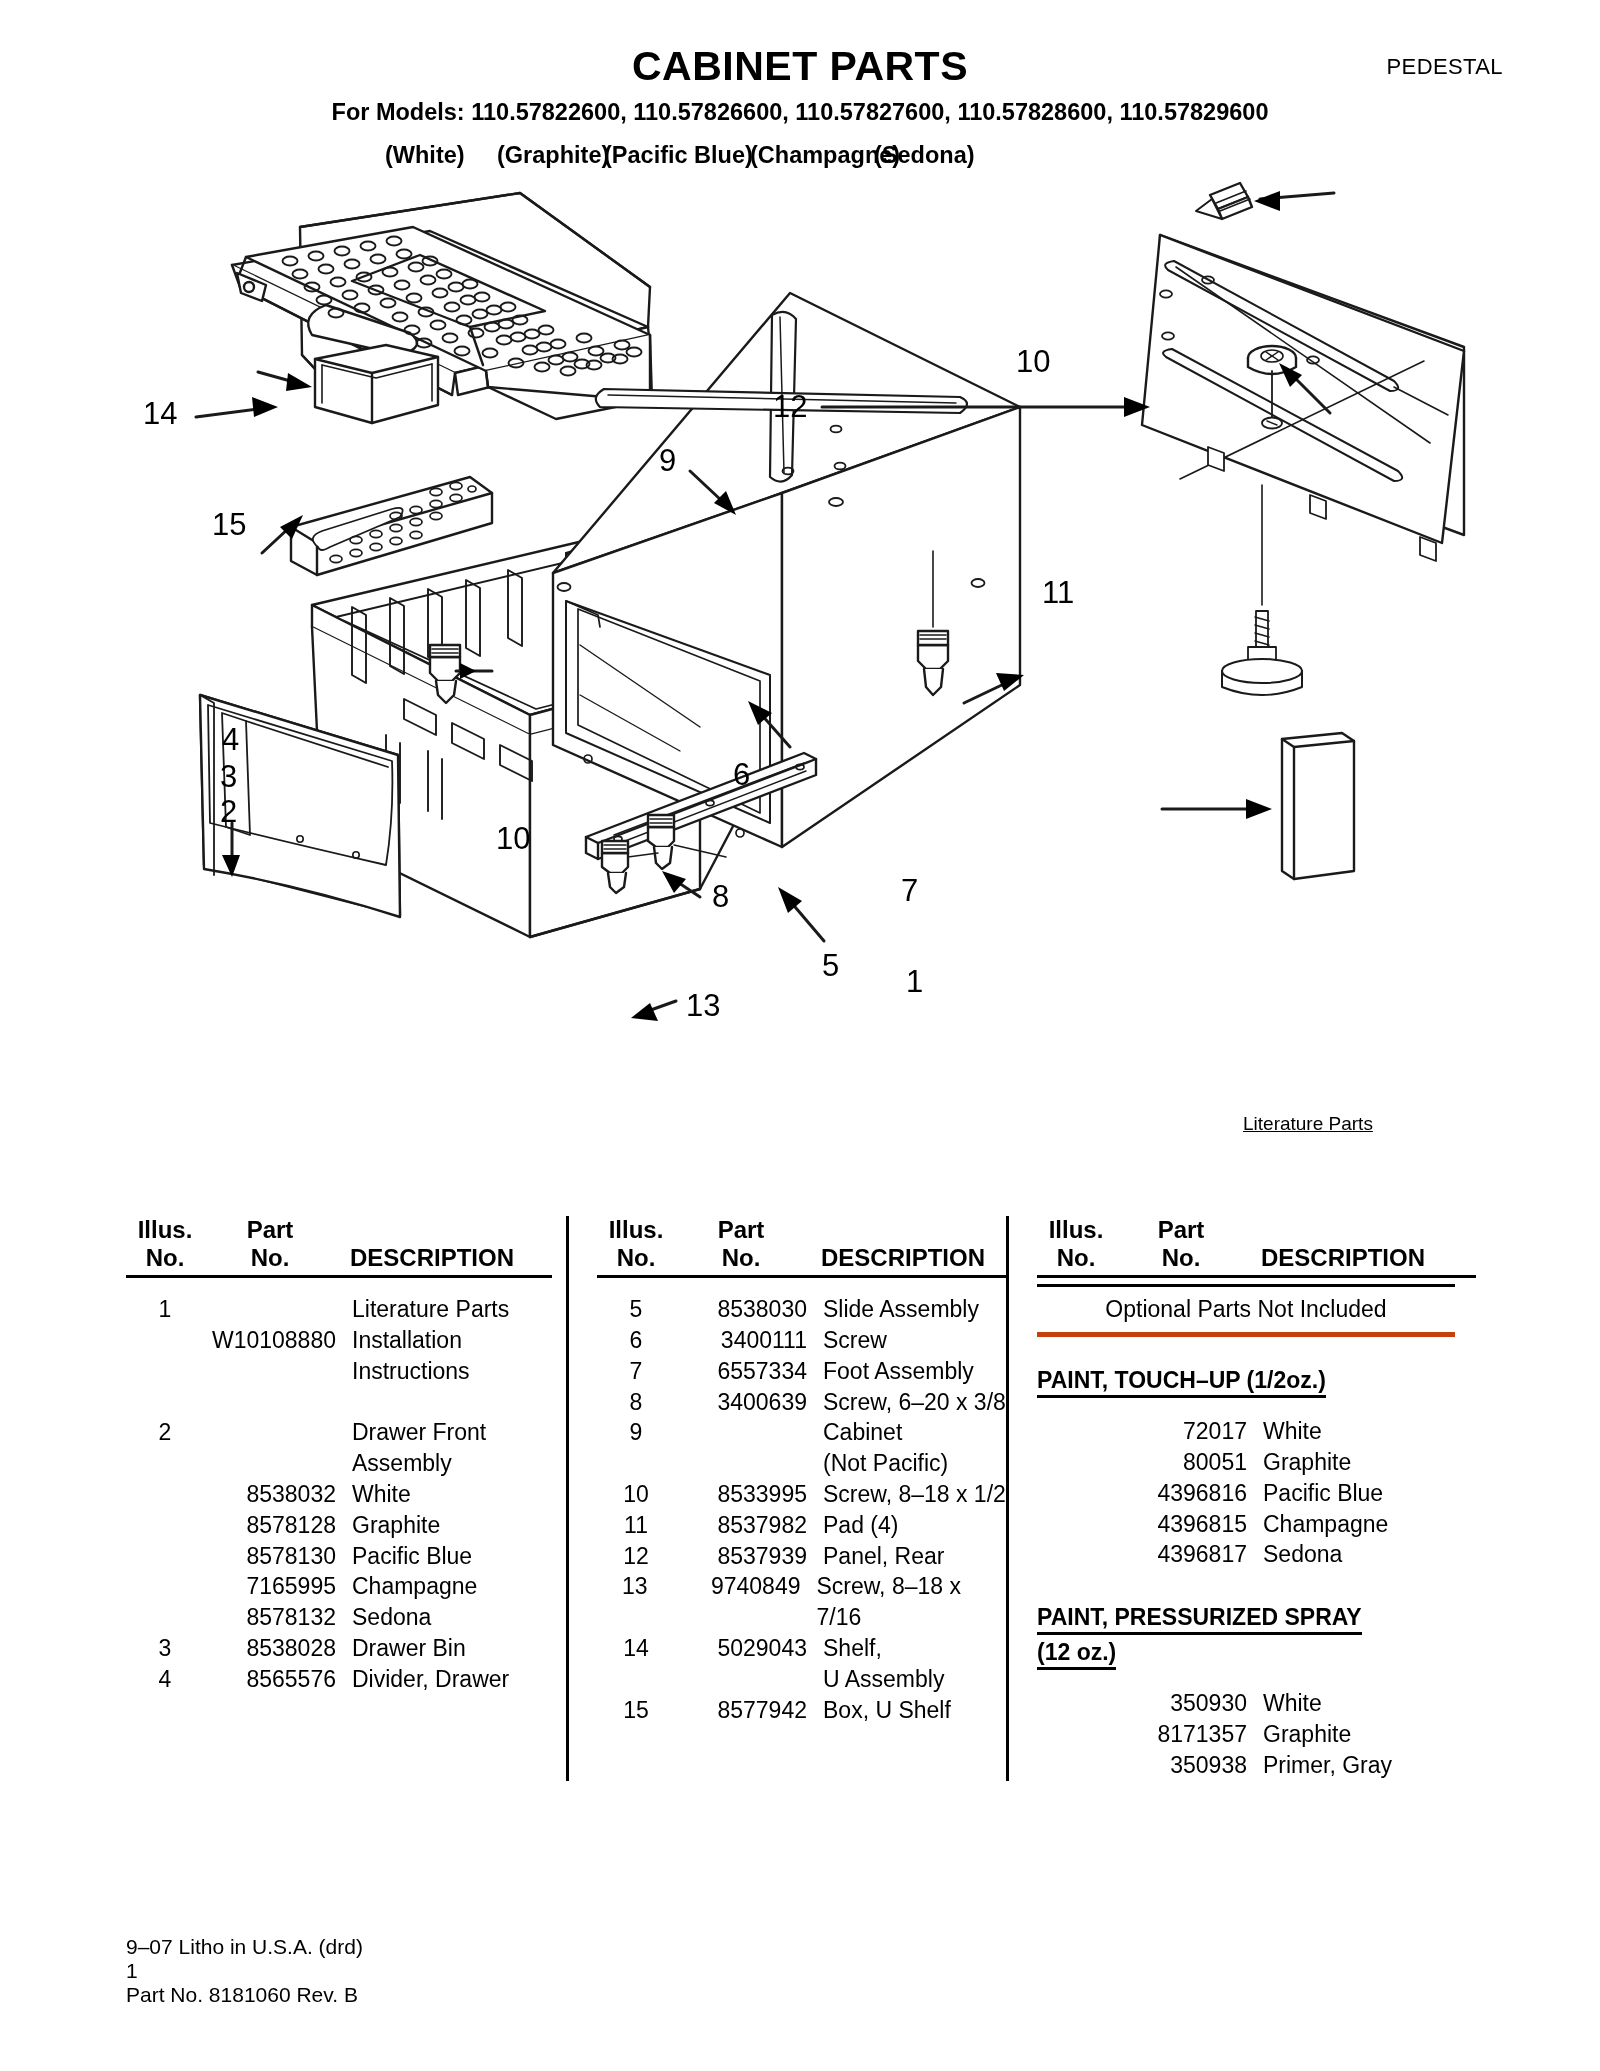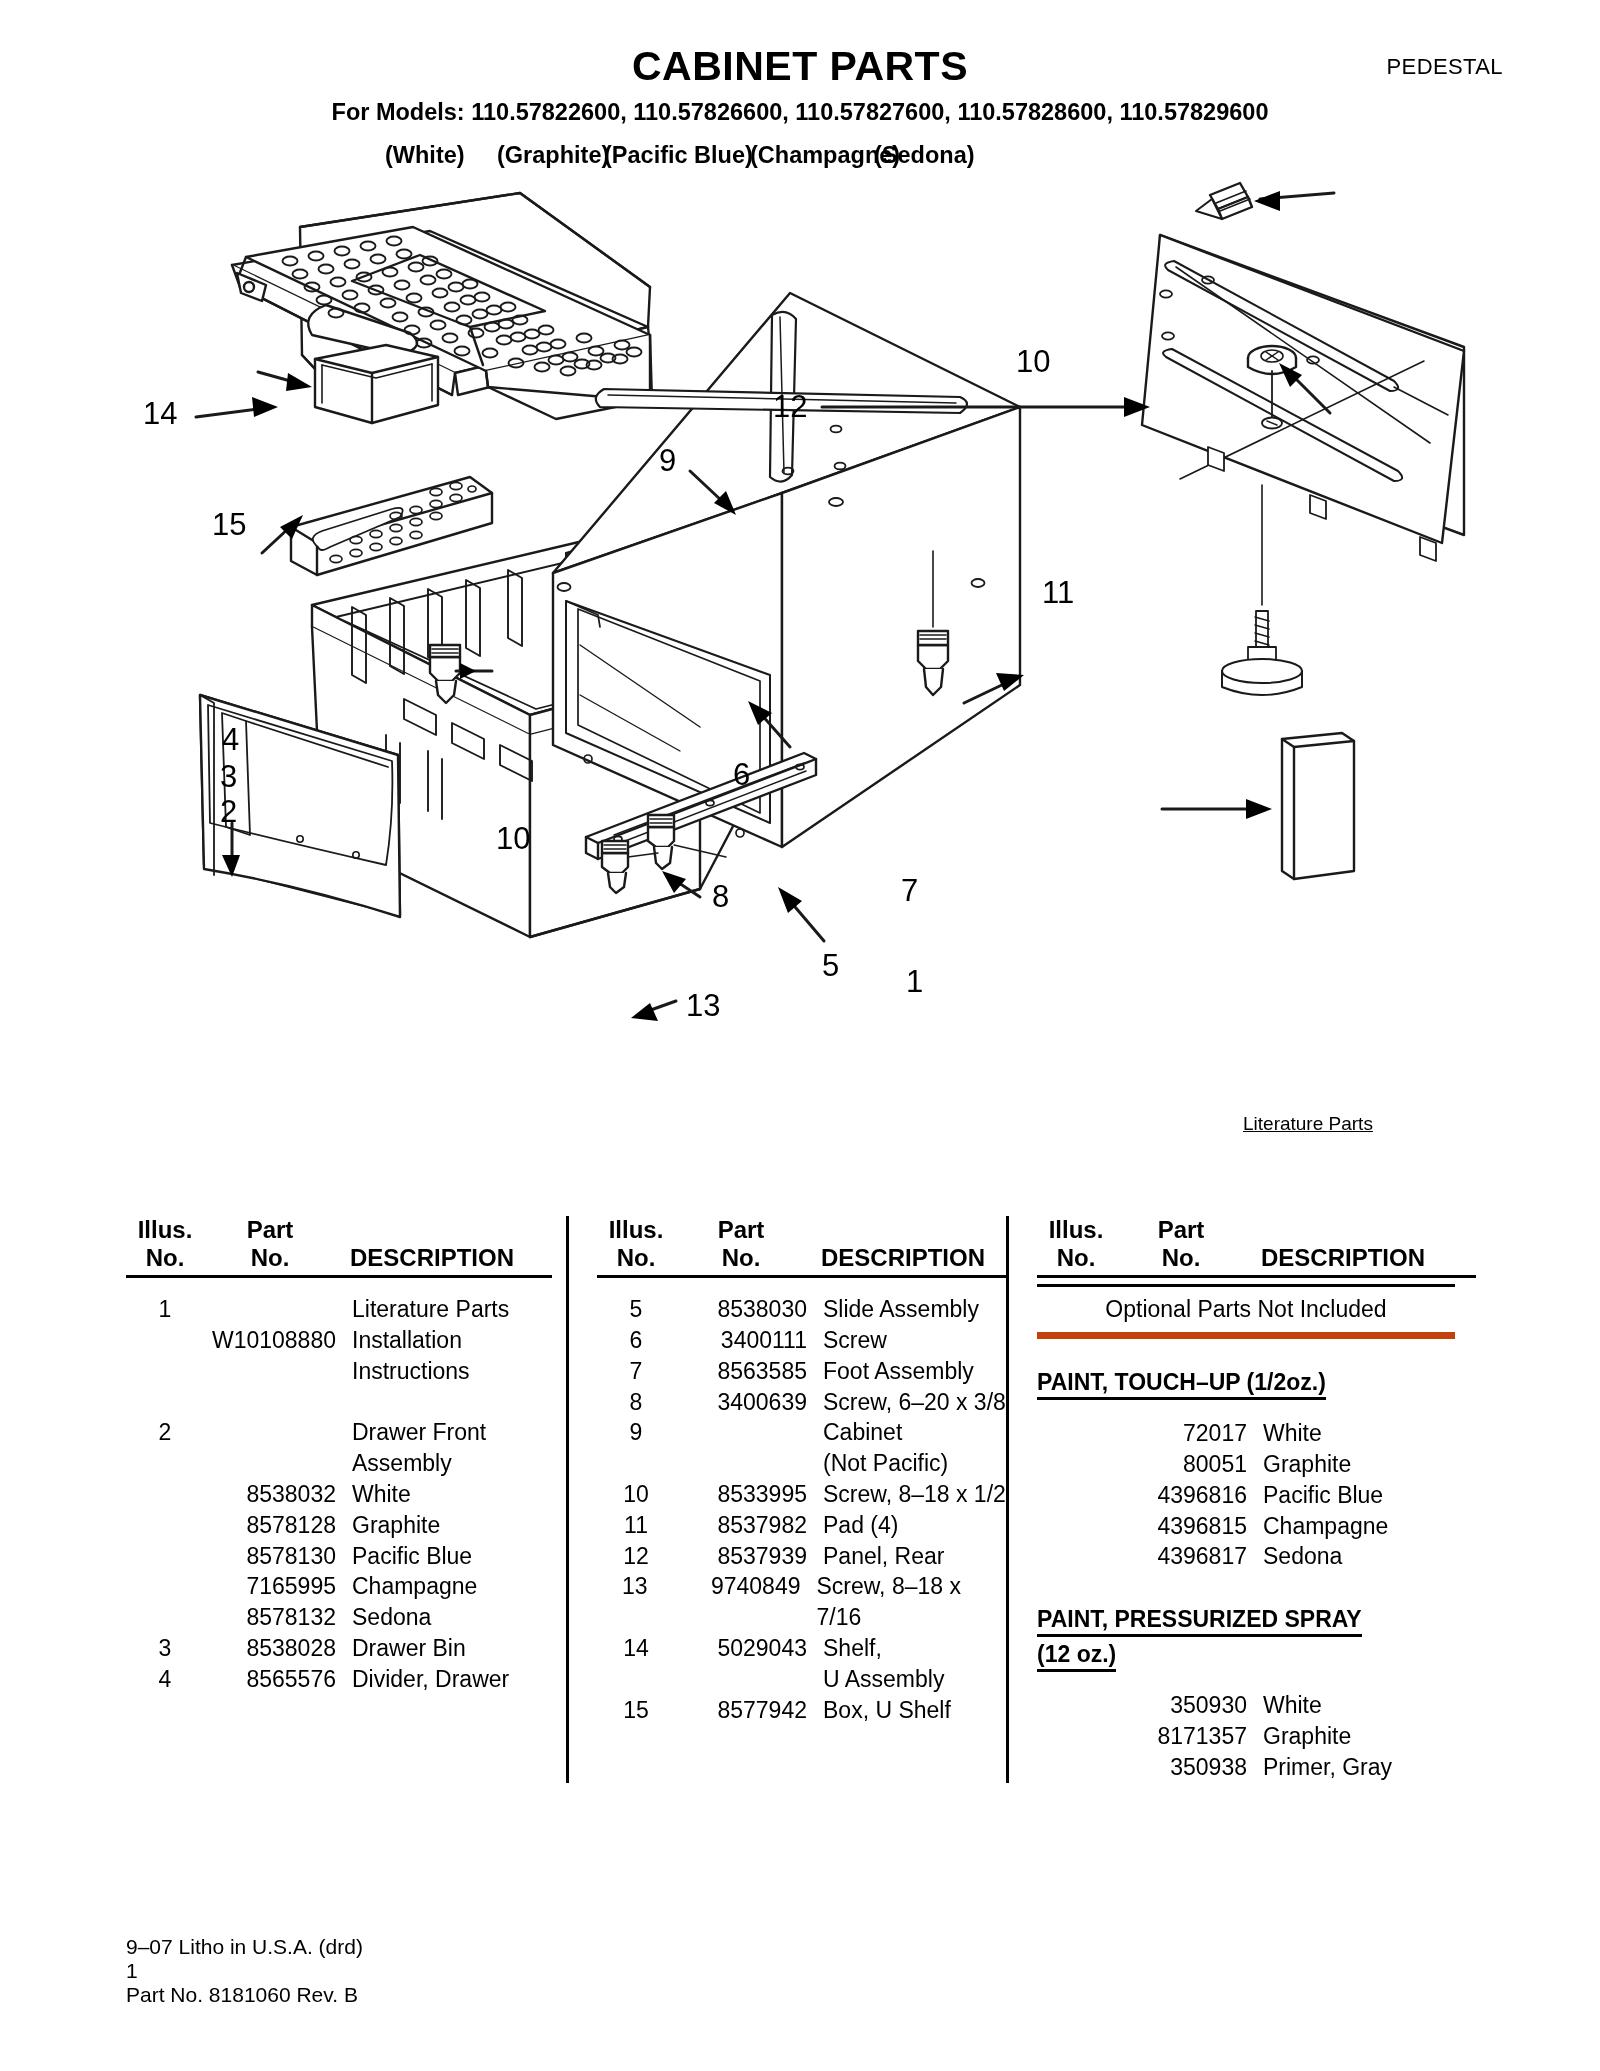--- a/index.html
+++ b/index.html
@@ -125,21 +125,21 @@
   .c-illus { width: 78px; text-align: center; }
   .c-part  { width: 132px; text-align: right; padding-right: 2px; }
   .c-desc  { padding-left: 14px; }
 
   
   .optional-line {
     font-size: 23px;
     text-align: center;
     padding: 9px 0 9px 0;
     border-top: 3px solid #000;
-    border-bottom: 7px solid #c2410c;
+    border-bottom: 5px solid #c2410c;
     margin-top: 6px;
     width: 418px;
   }
   .sec-head {
     font-weight: bold;
     font-size: 23px;
     margin-top: 30px;
     display: inline-block;
     border-bottom: 3px solid #000;
     padding-bottom: 1px;
@@ -720,21 +720,21 @@
             <span class="c-part">8538030</span>
             <span class="c-desc">Slide Assembly</span>
           </div>
           <div class="prow">
             <span class="c-illus">6</span>
             <span class="c-part">3400111</span>
             <span class="c-desc">Screw</span>
           </div>
           <div class="prow">
             <span class="c-illus">7</span>
-            <span class="c-part">8563585</span>
+            <span class="c-part">6557334</span>
             <span class="c-desc">Foot Assembly</span>
           </div>
           <div class="prow">
             <span class="c-illus">8</span>
             <span class="c-part">3400639</span>
             <span class="c-desc">Screw, 6–20 x 3/8</span>
           </div>
           <div class="prow">
             <span class="c-illus">9</span>
             <span class="c-part">&nbsp;</span>

